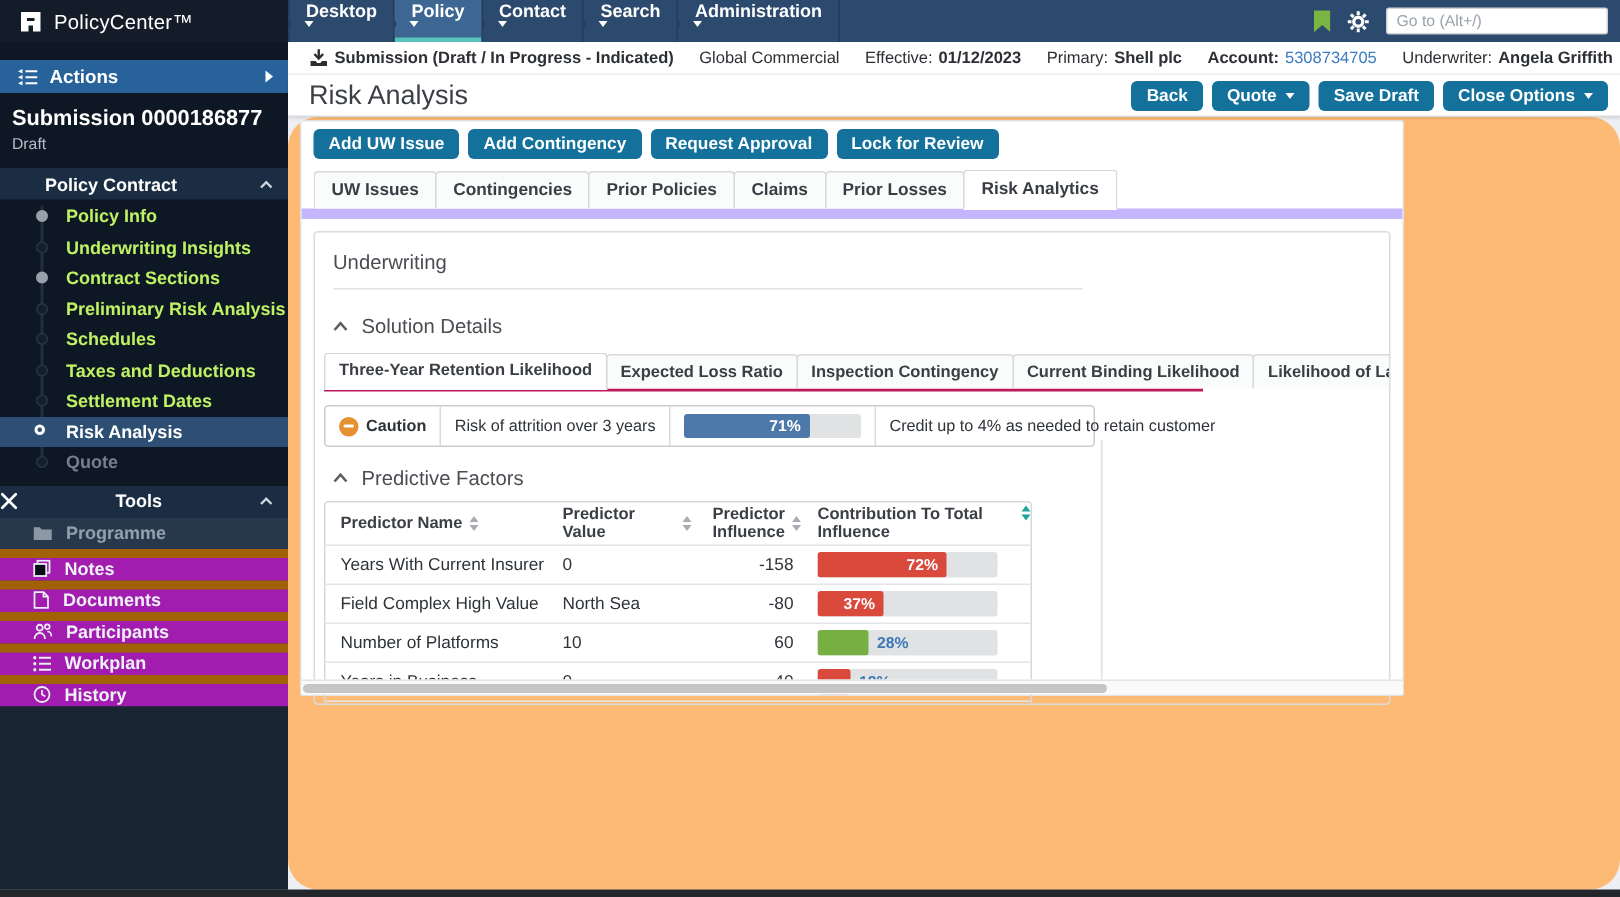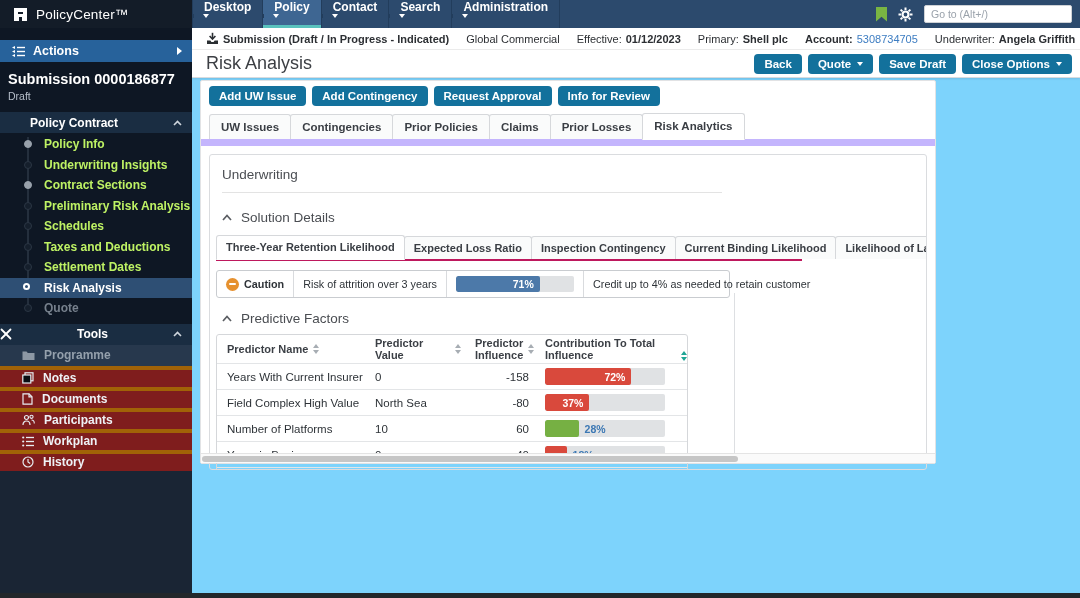--- a/index.html
+++ b/index.html
@@ -36,36 +36,36 @@
   .pc-header { padding-left:30px; }
   .tools-header { gap:9px;text-align:center; }
   .pc-items { position:relative; flex:none; padding-top:1px; }
   .timeline { position:absolute; left:27px; top:4px; bottom:12px; width:2px; background:#242f3d; }
   .pc-item { height:20.5px; display:flex; align-items:center; padding-left:44px; position:relative; color:#bef264; font-size:12px; font-weight:600; cursor:pointer; }
   .pc-item .dot { position:absolute; left:24px; top:50%; margin-top:-4px; width:8px; height:8px; border-radius:50%; background:#151f2c; border:1px solid #2b3644; }
   .pc-item.visited .dot { background:#98a1ab; border-color:#98a1ab; }
   .pc-item.current { background:#2e4f74; color:#ffffff; }
   .pc-item.current .dot { background:transparent; border:2px solid #fff; width:7px; height:7px; left:23px; margin-top:-5px; }
   .pc-item.disabled { color:#76808c; }
-  .tool-row { height:21px; display:flex; align-items:center; gap:9px; padding-left:22px; background:#7f1d1d; border-top:4px solid #a16207; color:#eef2f6; font-size:12px; font-weight:600; cursor:pointer; flex:none; }
+  .tool-row { height:21px; display:flex; align-items:center; gap:9px; padding-left:22px; background:#a21caf; border-top:6px solid #a16207; color:#eef2f6; font-size:12px; font-weight:600; cursor:pointer; flex:none; }
   .tool-row.muted { background:#27384d; color:#94a0ac; border-top:none; }
   .sidebar-fill { flex:1; background:#1a2534; }
   .icon { display:inline-flex; align-items:center; justify-content:center; }
   
   .main { position:absolute; left:192px; top:28px; right:0; bottom:5px; display:flex; flex-direction:column; }
   .context-bar { height:22px; background:#fff; display:flex; align-items:center; gap:17px; padding-left:14px; font-size:11px; color:#2c2f33; border-bottom:1px solid #ececec; flex:none; }
   .ctx-item { display:flex; align-items:center; gap:4px; white-space:nowrap; }
   .ctx-strong { font-weight:700; }
   .ctx-link { color:#3d7dc2; cursor:pointer; }
   .title-bar { height:28px; background:#fff; display:flex; align-items:center; padding:0 8px 0 14px; border-bottom:1px solid #d9dbde; box-shadow:0 1px 2px rgba(0,0,0,.10); flex:none; position:relative; z-index:3; }
   .page-title { font-size:18px; color:#3c3f44; flex:1; }
   .btn { background:#13719c; color:#fff; font-weight:700; font-size:11.5px; padding:4px 10px; border-radius:4px; border:none; display:inline-flex; align-items:center; gap:6px; cursor:pointer; font-family:"Liberation Sans",sans-serif; white-space:nowrap; }
   .title-bar .btn { margin-left:6px; }
   
-  .content { flex:1; background:#7dd3fc; position:relative; overflow:hidden; }
+  .content { flex:1; background:#fdba74; position:relative; overflow:hidden;border-radius:20px; }
   .panel { position:absolute; left:8px; top:2px; width:736px; height:384px; background:#fff; border:1px solid #e2e3e5; border-radius:2px; }
   .actions-row { display:flex; gap:6px; padding:5px 0 0 8px; }
   .tabs-row { display:flex; align-items:flex-end; margin-top:7px; padding-left:8px; border-bottom:7px solid #c4b5fd; }
   .tab { font-size:11.5px; font-weight:700; color:#3a3e44; padding:6px 11px; background:#fafbfb; border:1px solid #d6d8db; border-bottom:none; border-radius:3px 3px 0 0; margin-right:-1px; cursor:pointer; white-space:nowrap; }
   .tab.active { background:#fff; position:relative; z-index:1; margin-bottom:-1px; padding-bottom:7px; border-bottom:1px solid #fff; }
   .card { margin:8px; height:316px; border:1px solid #dadcdf; border-radius:3px; position:relative; overflow:hidden; }
   .v-divider { position:absolute; left:524px; top:138px; bottom:6px; width:1px; background:#dddfe2; }
   .uw-title { margin:12px 12px 0; padding-bottom:10px; border-bottom:1px solid #e3e3e3; font-size:13.5px; color:#4a4d52; width:500px; }
   .section-head { display:flex; align-items:center; gap:9px; margin:17px 12px 0; font-size:13.5px; color:#4a4d52; }
   .chev-btn { display:inline-flex; cursor:pointer; }
@@ -84,21 +84,21 @@
   .fill .pct-in { color:#fff; font-weight:700; font-size:10.5px; padding-right:6px; }
   .pct-out { margin-left:6px; color:#3c78b4; font-weight:700; font-size:10.5px; }
   
   .pf-table { margin:8px 0 0 6px; width:472px; border:1px solid #d5d7da; border-radius:3px; overflow:hidden; }
   .pf-head { display:flex; align-items:center; height:28px; font-size:11px; font-weight:700; color:#3b3f45; }
   .pf-row { display:flex; align-items:center; height:26px; border-top:1px solid #e3e5e7; font-size:11.5px; color:#2e3338; }
   .pf-foot { height:17px; border-top:1px solid #e3e5e7; }
   .c-name { width:158px; padding-left:10px; display:flex; align-items:center; }
   .c-value { width:86px; display:flex; align-items:center; }
   .c-infl { width:72px; display:flex; align-items:center; justify-content:flex-end; padding-right:4px; }
-  .c-contrib { flex:1; display:flex; align-items:flex-end; justify-content:flex-start; padding-left:12px; }
+  .c-contrib { flex:1; display:flex; align-items:flex-start; justify-content:flex-start; padding-left:12px; }
   .pf-head .c-infl { justify-content:flex-start; padding-left:14px; }
   .sort { display:inline-flex; flex-direction:column; gap:2px; margin-left:5px; }
   .sort i { width:0; height:0; border-left:3.5px solid transparent; border-right:3.5px solid transparent; }
   .sort .up { border-bottom:4px solid #a7adb3; }
   .sort .dn { border-top:4px solid #a7adb3; }
   .sort.active .up { border-bottom-color:#1fa595; }
   .sort.active .dn { border-top-color:#1fa595; }
   .row-track { width:120px; height:17px; }
   
   .hscroll { position:absolute; left:0; right:0; bottom:0; height:10px; border-top:1px solid #e4e4e4; background:#fafafa; }
@@ -387,21 +387,21 @@
         <button class="btn">
             <span>Add UW Issue</span>
           </button>
         <button class="btn">
             <span>Add Contingency</span>
           </button>
         <button class="btn">
             <span>Request Approval</span>
           </button>
         <button class="btn">
-            <span>Info for Review</span>
+            <span>Lock for Review</span>
           </button>
       </div>
 
       <div class="tabs-row">
         <span class="tab">UW Issues</span>
         <span class="tab">Contingencies</span>
         <span class="tab">Prior Policies</span>
         <span class="tab">Claims</span>
         <span class="tab">Prior Losses</span>
         <span class="tab active">Risk Analytics</span>

